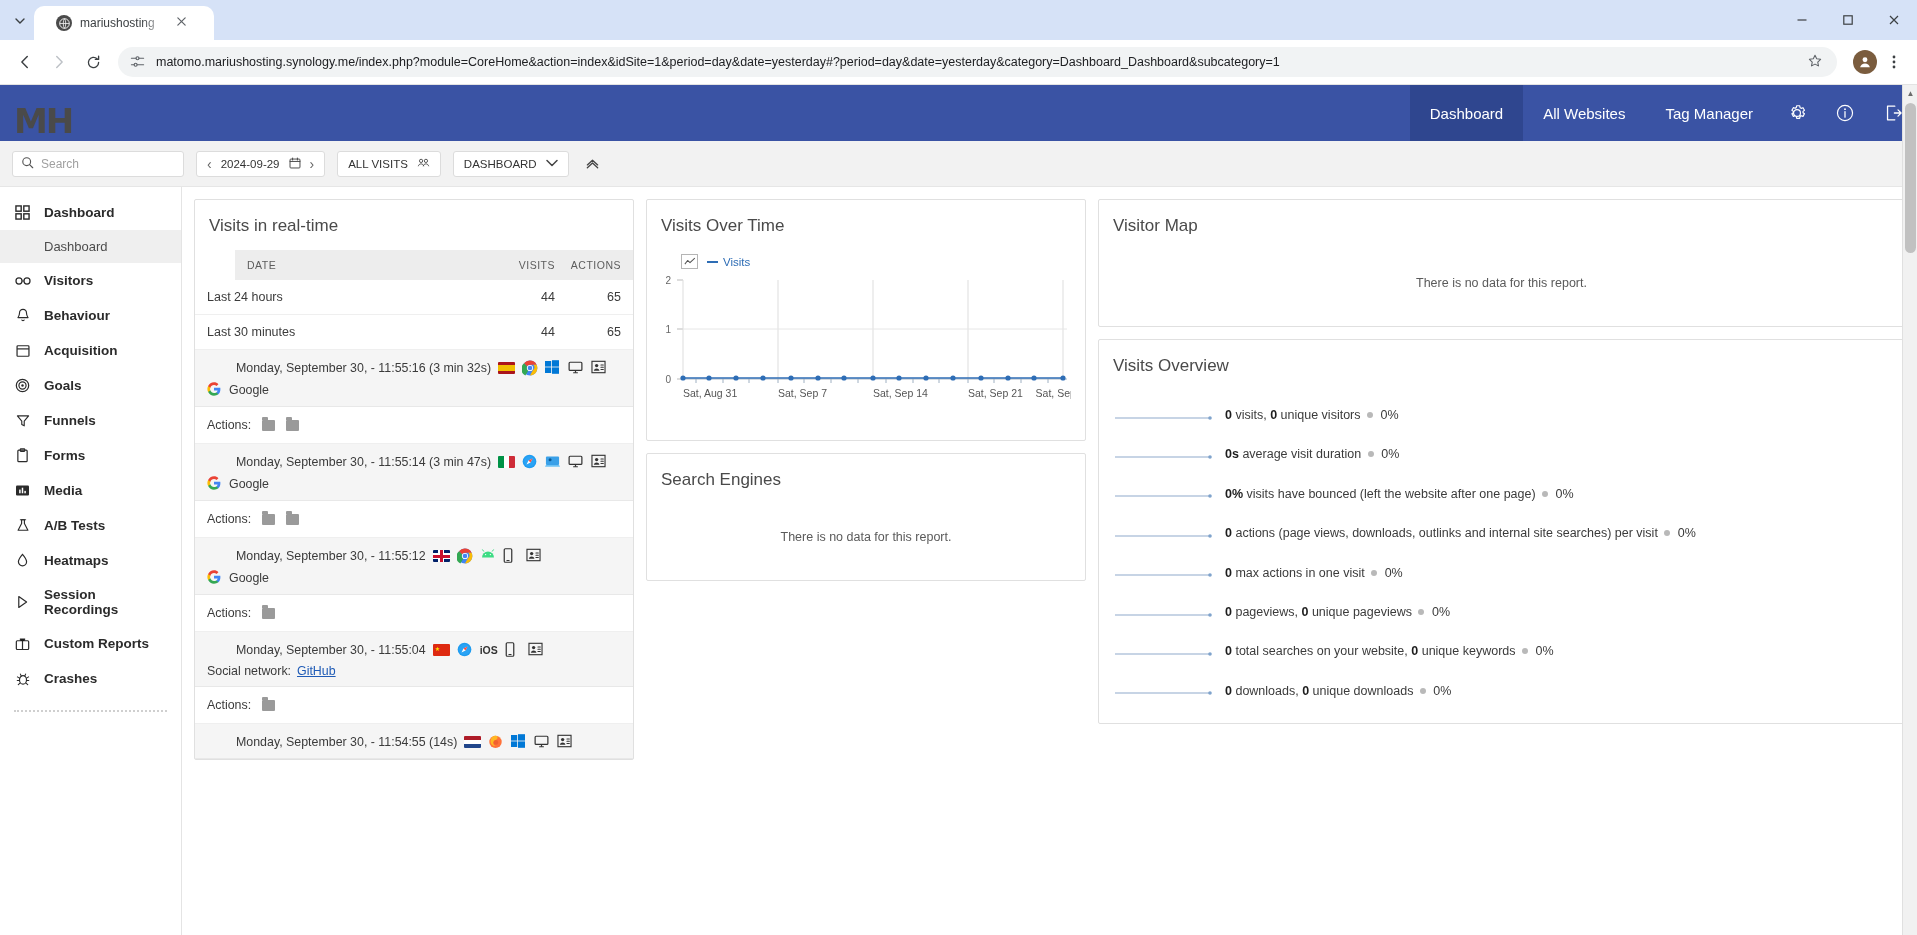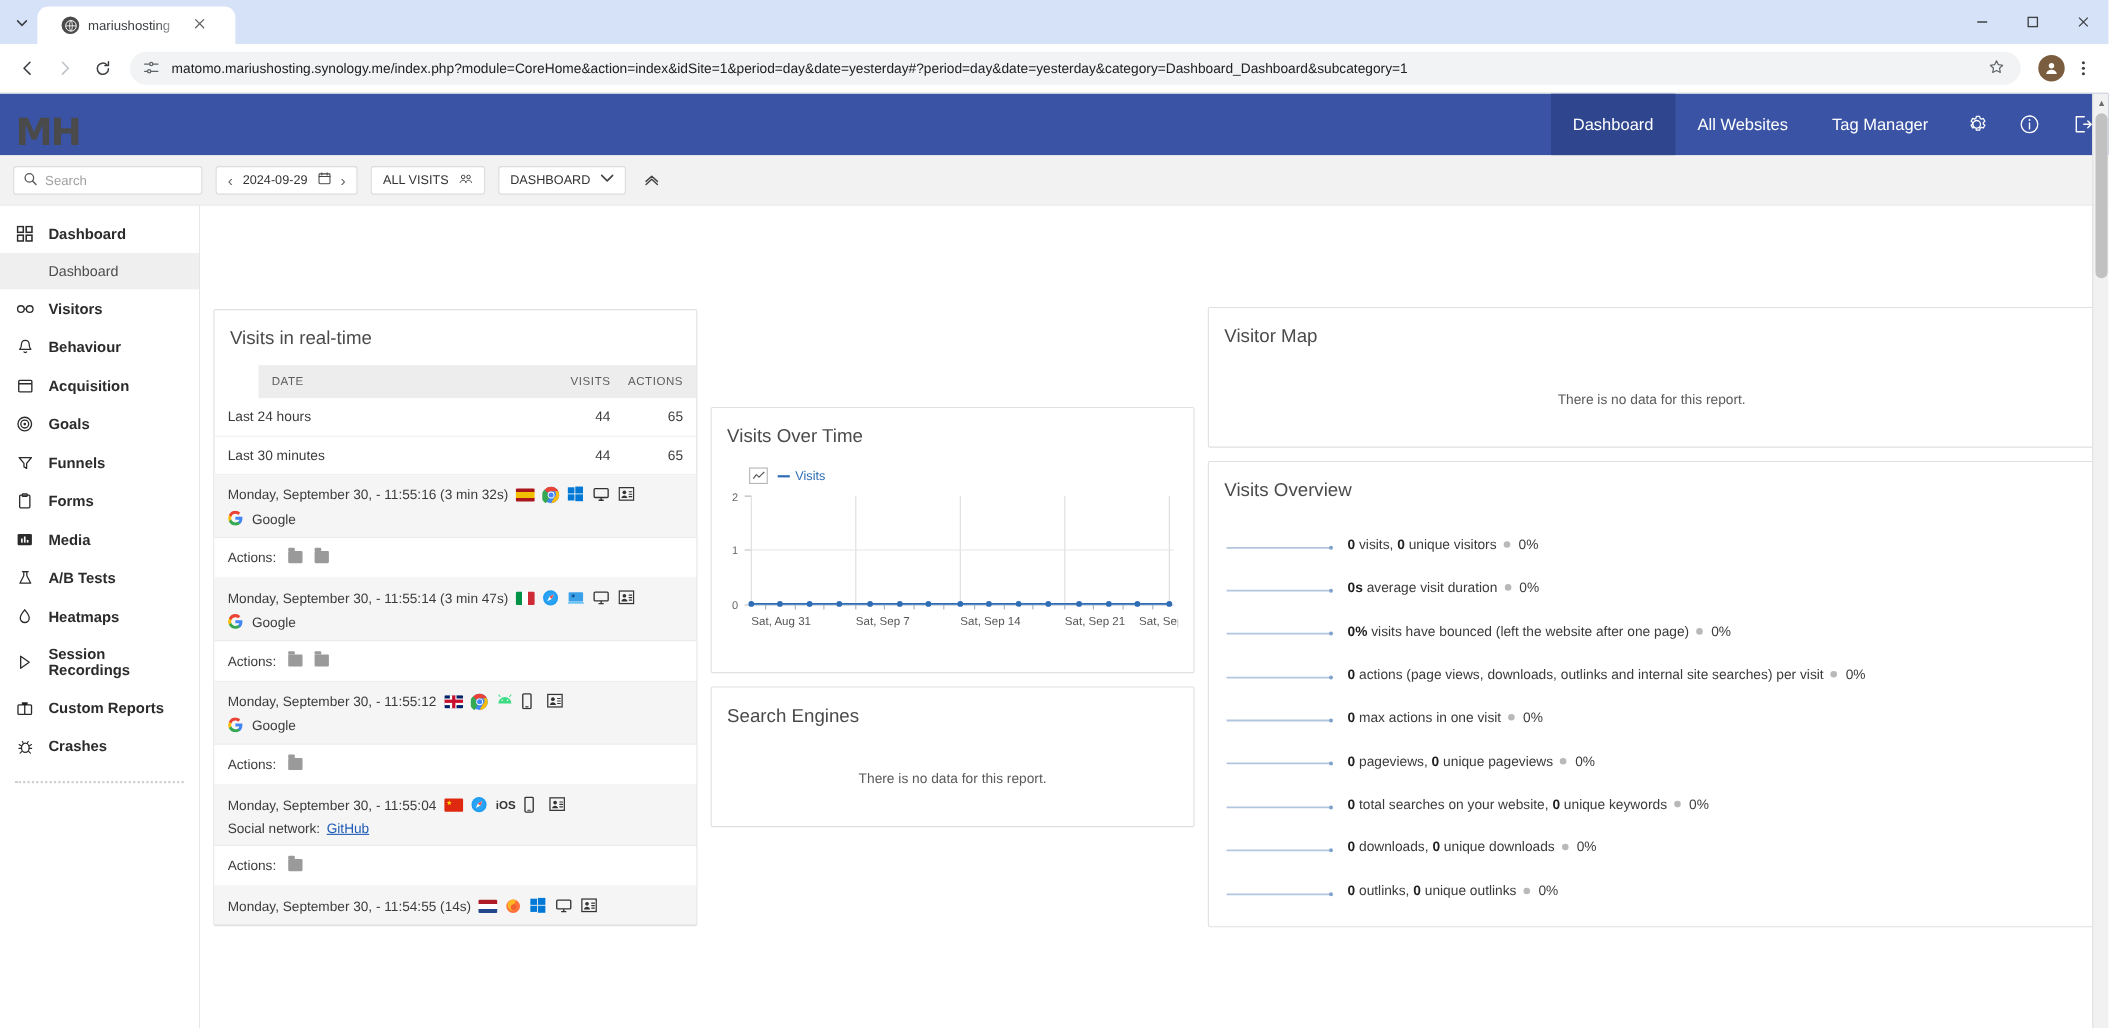--- a/index.html
+++ b/index.html
@@ -220,21 +220,21 @@
 
   
   .dash {
     flex: 1;
     background: #ffffff;
     display: flex;
     gap: 12px;
     padding: 12px;
     overflow: hidden;
   }
-  .col { display: flex; flex-direction: column; gap: 12px; justify-content: center; }
+  .col { display: flex; flex-direction: column; gap: 12px; }
   .col-1 { width: 440px; }
   .col-2 { width: 440px; }
   .col-3 { flex: 1; }
 
   .widget {
     background: #ffffff;
     border: 1px solid #e0e0e0;
     border-radius: 2px;
   }
   .widget-title {
@@ -275,20 +275,21 @@
 
   .visit {
     background: #f5f5f5;
     border-bottom: 1px solid #e8e8e8;
     padding: 10px 12px 8px 12px;
   }
   .visit-line1 {
     display: flex; align-items: center; gap: 7px;
     font-size: 12.4px; color: #3b3b3b;
     flex-wrap: nowrap;
+    margin-left: 29px;
   }
   .visit-line2 {
     margin-top: 6px;
     display: flex; align-items: center; gap: 6px;
     font-size: 12.4px; color: #3b3b3b;
   }
   .visit-line2 a { color: #1f5bb6; }
   .actions-row {
     background: #ffffff;
     padding: 11px 12px;
@@ -1142,34 +1143,20 @@
               <div class="vo-text">
                 <b>0</b>
                 <span>downloads,</span>
                 <b>0</b>
                 <span>unique downloads</span>
                 <span class="dot"></span>
                 <span>0%</span>
               </div>
             </div>
 
-            <div class="vo-item">
-              <svg class="vo-spark" height="14" viewBox="0 0 100 14">
-                  <line x1="2" y1="9" x2="96" y2="9" stroke="#b4c6dd" stroke-width="1.6"></line>
-                  <circle cx="97" cy="9" r="1.8" fill="#7fa3cc"></circle>
-                </svg>
-              <div class="vo-text">
-                <b>0</b>
-                <span>outlinks,</span>
-                <b>0</b>
-                <span>unique outlinks</span>
-                <span class="dot"></span>
-                <span>0%</span>
-              </div>
-            </div>
 
           </div>
         </div>
       </div>
 
     </div>
   </div>
 
   <div class="page-scrollbar">
     <div class="sb-arrow" style="top:0">▲</div>

